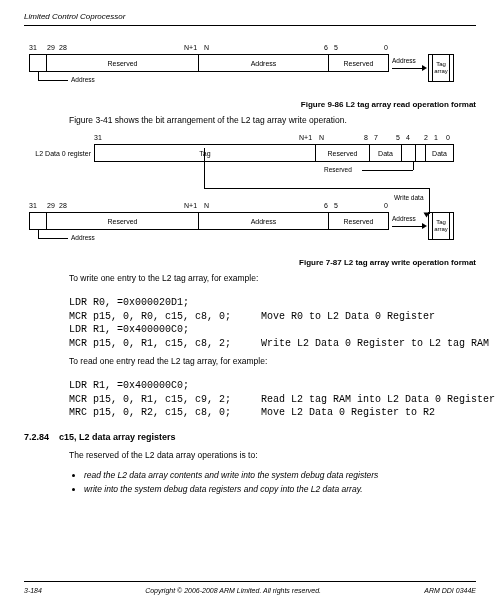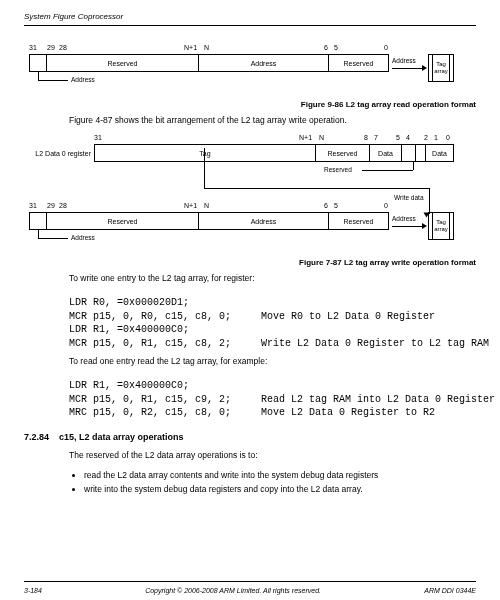--- a/index.html
+++ b/index.html
@@ -107,21 +107,21 @@
   .section-head {
     font-weight: bold;
     font-size: 9px;
     margin: 12px 0 8px 0;
   }
   .bullets {
     margin-left: 60px;
     font-size: 8.5px;
     line-height: 1.5;
   }
-  .bullets li { list-style: disc; margin-bottom: 2px; }
+  .bullets li { list-style: disc; margin-bottom: 2px; font-style: italic; }
   .footer-rule {
     border-top: 1px solid #000;
     position: absolute;
     bottom: 18px;
     left: 24px; right: 24px;
   }
   .footer {
     position: absolute;
     bottom: 6px;
     left: 24px; right: 24px;
@@ -130,21 +130,21 @@
     font-size: 7px;
     font-style: italic;
   }
   .footer .mid { font-style: italic; }
   .vline { position: absolute; width: 1px; background: #000; }
   .hline { position: absolute; height: 1px; background: #000; }
 </style>
 </head>
 <body>
 
-<div class="header-title">System Figure Coprocessor</div>
+<div class="header-title">Limited Control Coprocessor</div>
 <div class="header-rule"></div>
 
 <div class="diag-wrap" style="position:relative; margin-left:5px;">
   <div class="bit-labels" style="width:360px;">
     <span style="left:0">31</span>
     <span style="left:18px">29</span>
     <span style="left:30px">28</span>
     <span style="left:155px">N+1</span>
     <span style="left:175px">N</span>
     <span style="left:295px">6</span>
@@ -167,21 +167,21 @@
   </div>
 
   <div style="position:relative; height:18px; width:360px;">
     <div class="vline" style="left:9px; top:0; height:8px;"></div>
     <div class="hline" style="left:9px; top:8px; width:30px;"></div>
     <span class="under-label" style="left:42px; top:4px;">Address</span>
   </div>
 </div>
 
 <div class="caption">Figure 9-86 L2 tag array read operation format</div>
-<div class="body-text">Figure 4-87 shows the bit arrangement of the L2 tag array write operation.</div>
+<div class="body-text">Figure 3-41 shows the bit arrangement of the L2 tag array write operation.</div>
 
 <div class="diag-wrap" style="position:relative; margin-left:0;">
   <div class="bit-labels" style="margin-left:70px; width:360px;">
     <span style="left:0">31</span>
     <span style="left:205px">N+1</span>
     <span style="left:225px">N</span>
     <span style="left:270px">8</span>
     <span style="left:280px">7</span>
     <span style="left:302px">5</span>
     <span style="left:312px">4</span>
@@ -240,33 +240,33 @@
   </div>
   <div style="position:relative; height:18px; width:360px;">
     <div class="vline" style="left:9px; top:0; height:8px;"></div>
     <div class="hline" style="left:9px; top:8px; width:30px;"></div>
     <span class="under-label" style="left:42px; top:4px;">Address</span>
   </div>
 </div>
 
 <div class="caption">Figure 7-87 L2 tag array write operation format</div>
 
-<div class="body-text">To write one entry to the L2 tag array, for register:</div>
+<div class="body-text">To write one entry to the L2 tag array, for example:</div>
 <div class="code-block">LDR R0, =0x000020D1;
 MCR p15, 0, R0, c15, c8, 0;     Move R0 to L2 Data 0 Register
 LDR R1, =0x400000C0;
 MCR p15, 0, R1, c15, c8, 2;     Write L2 Data 0 Register to L2 tag RAM</div>
 <div class="body-text">To read one entry read the L2 tag array, for example:</div>
 <div class="code-block">LDR R1, =0x400000C0;
 MCR p15, 0, R1, c15, c9, 2;     Read L2 tag RAM into L2 Data 0 Register
 MRC p15, 0, R2, c15, c8, 0;     Move L2 Data 0 Register to R2</div>
 
 <div class="section-head">
   <span>7.2.84</span>&nbsp;&nbsp;&nbsp;
-  <span>c15, L2 data array operations</span>
+  <span>c15, L2 data array registers</span>
 </div>
 
 <div class="body-text">The reserved of the L2 data array operations is to:</div>
 <ul class="bullets">
   <li>read the L2 data array contents and write into the system debug data registers</li>
   <li>write into the system debug data registers and copy into the L2 data array.</li>
 </ul>
 
 <div class="footer-rule"></div>
 <div class="footer">

